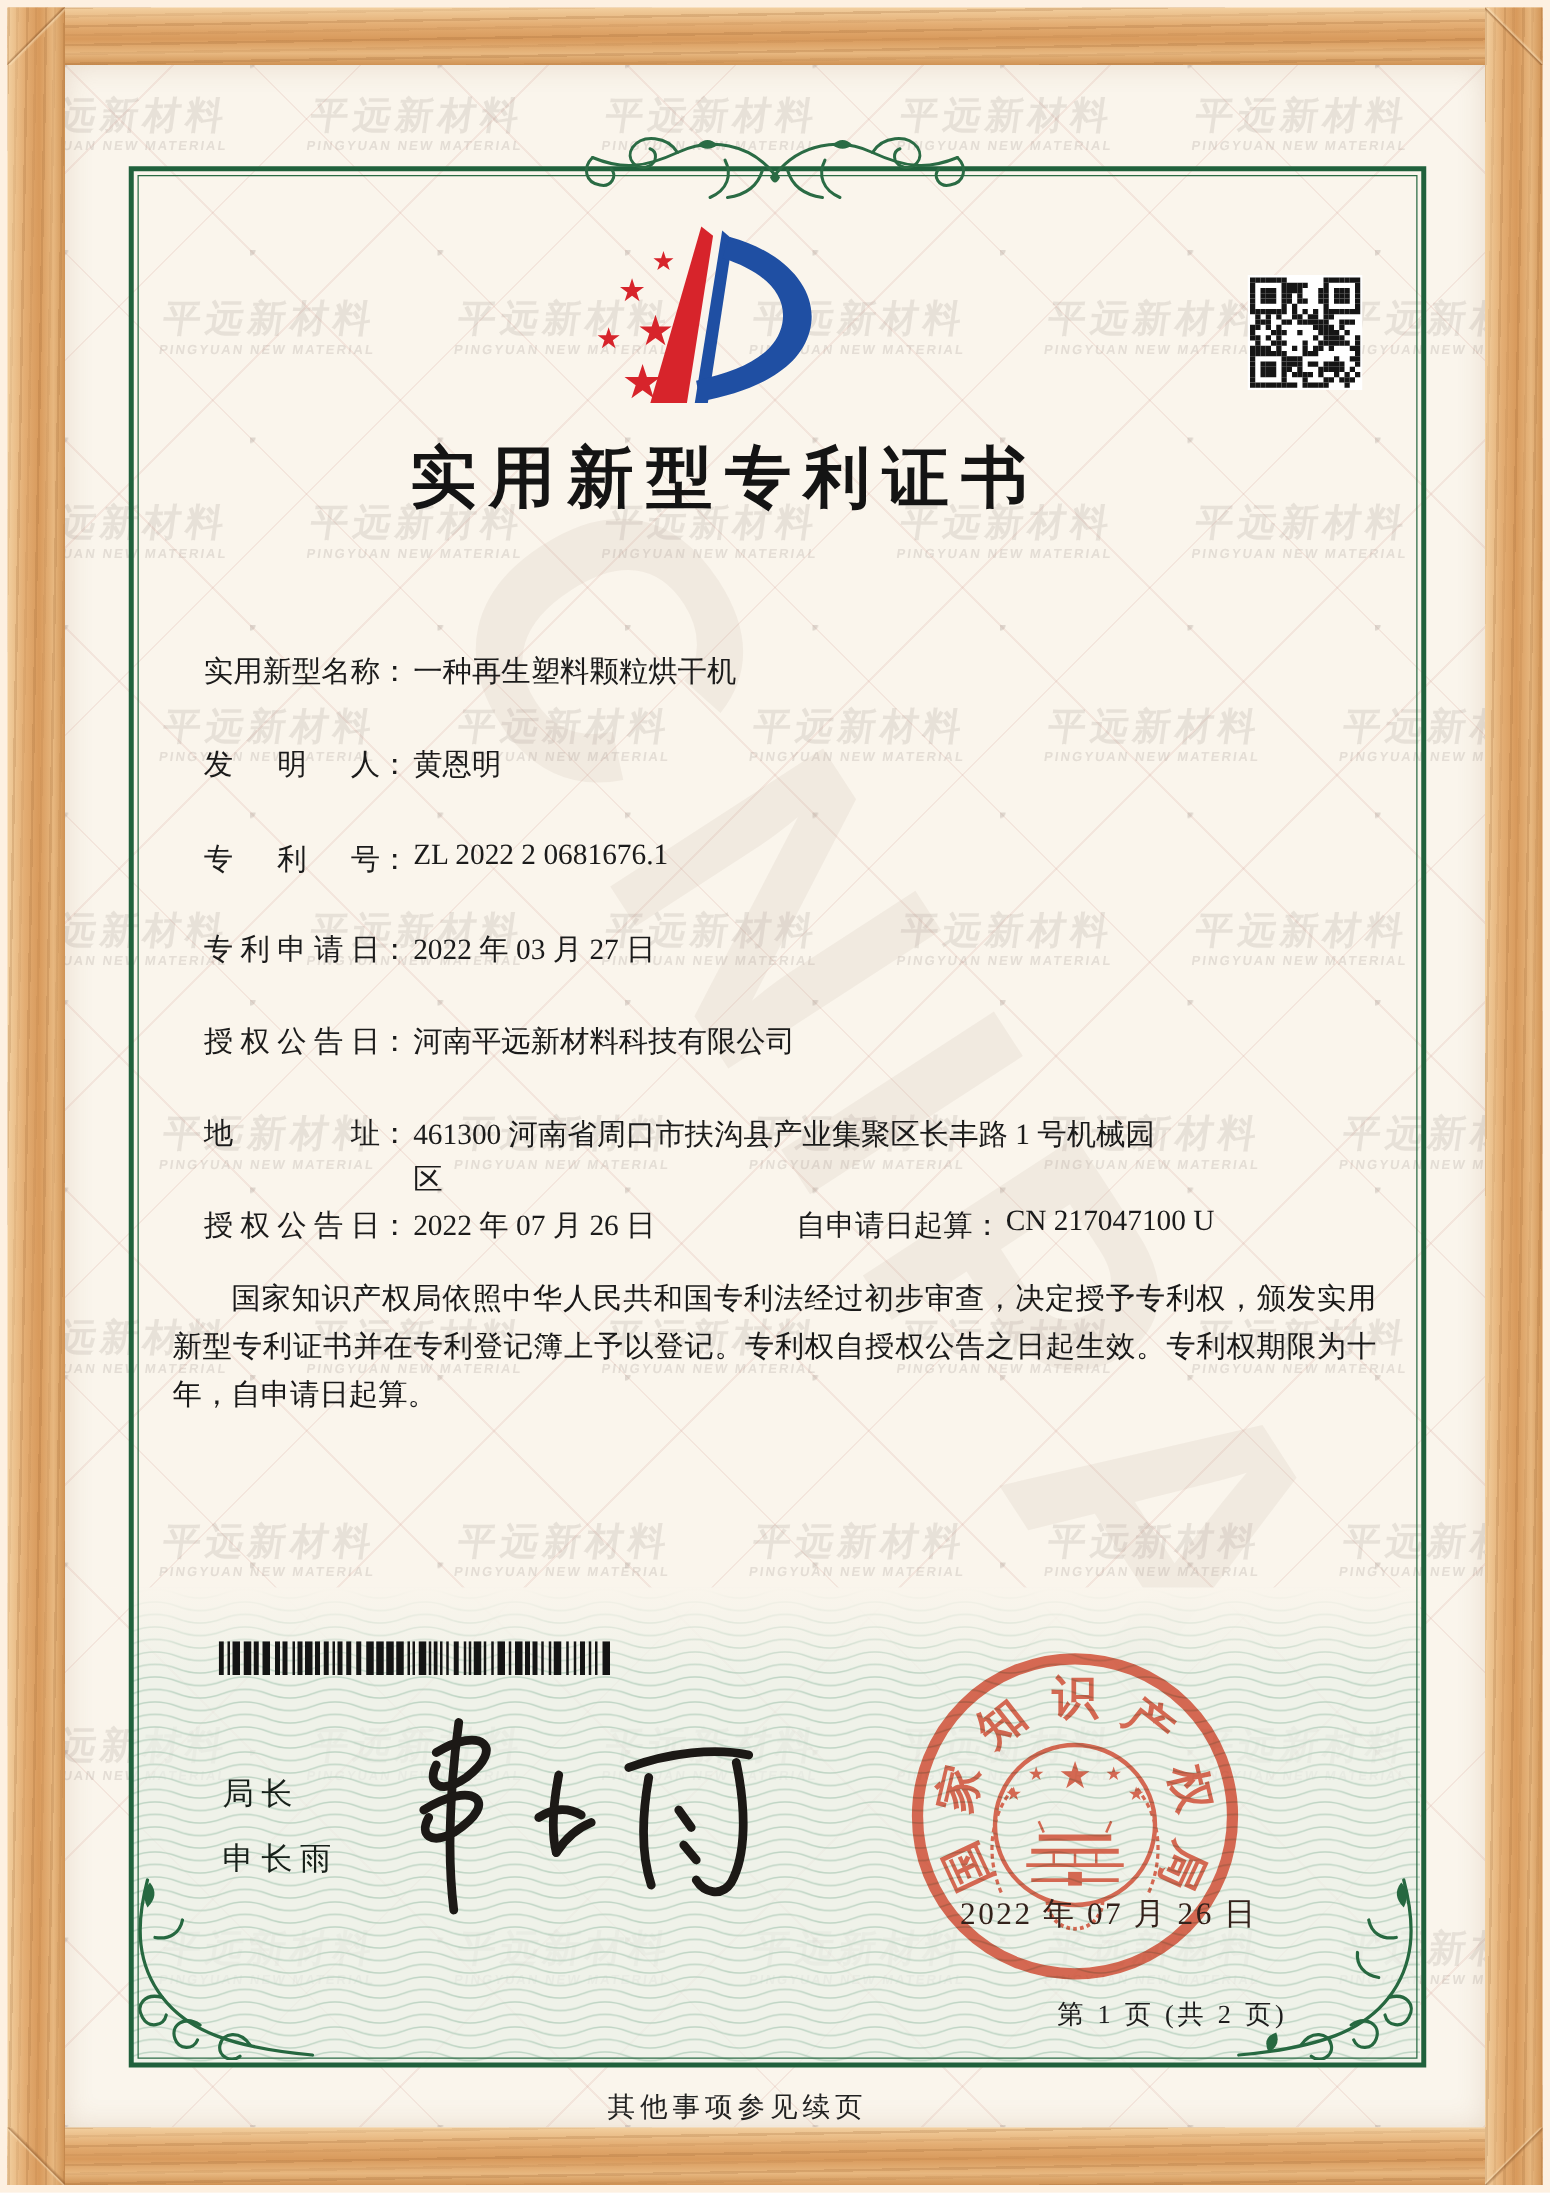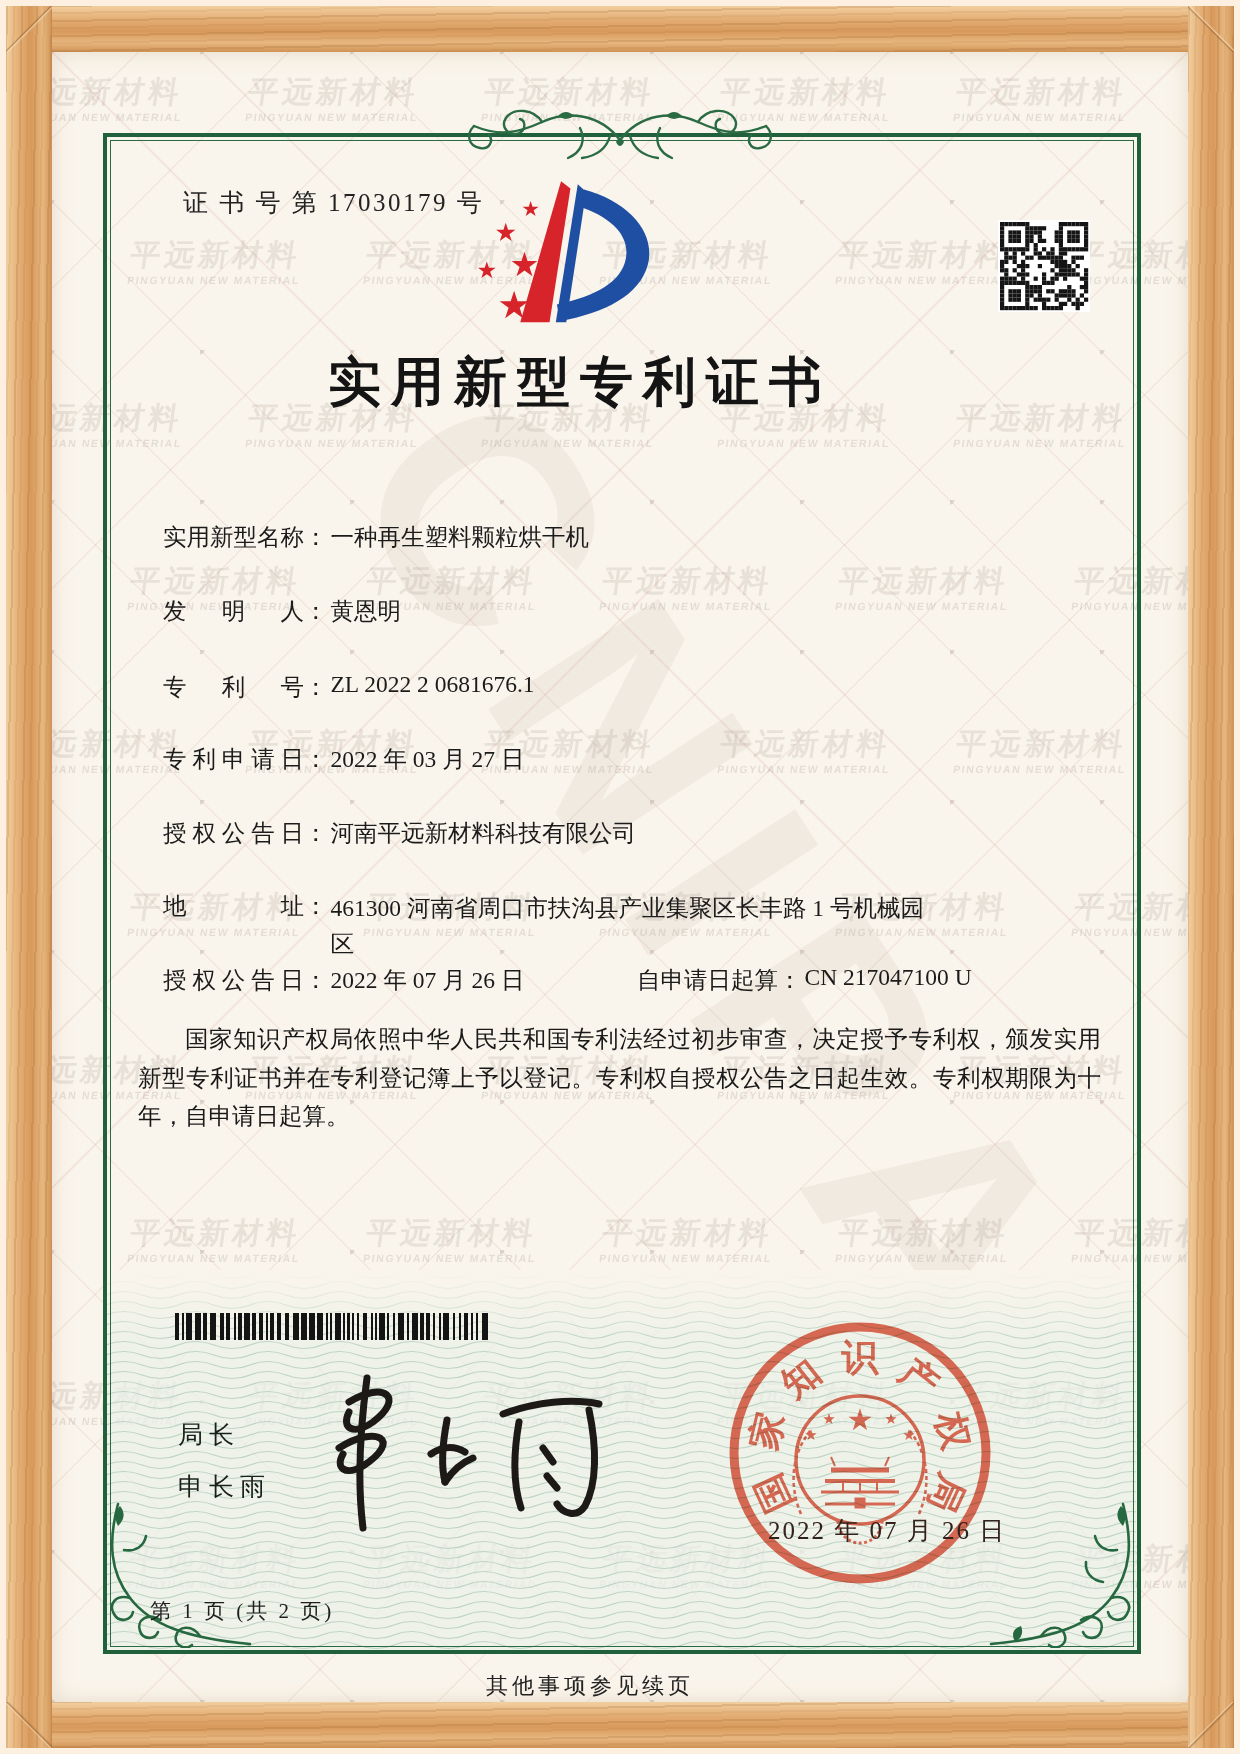--- a/index.html
+++ b/index.html
@@ -48,21 +48,21 @@
   .paras p{margin:0;font-size:23.5px;line-height:38.5px;color:#191919;text-indent:2em;text-align:justify;font-family:Liberation Serif, serif;}
   .barcode{position:absolute;left:175px;top:1313px;z-index:10;}
   .signer-title{position:absolute;left:178px;top:1418px;font-family:Liberation Mono, monospace;
                 font-size:25px;letter-spacing:6px;color:#17201a;z-index:10;}
   .signer-name{position:absolute;left:178px;top:1470px;font-family:"Liberation Sans","DejaVu Sans",sans-serif;
                font-size:25px;letter-spacing:6px;color:#17201a;z-index:10;}
   .signature{position:absolute;left:295px;top:1362px;z-index:11;}
   .seal{position:absolute;left:725px;top:1318px;z-index:25;opacity:.88;mix-blend-mode:multiply;}
   .sealChar{font-size:37px;font-weight:bold;fill:#df5a42;}
   .sealdate{position:absolute;left:768px;top:1514px;font-size:25px;letter-spacing:2px;color:#33211b;z-index:26;}
-  .pageinfo{position:absolute;left:150px;top:1597px;width:880px;text-align:left;font-size:21px;
+  .pageinfo{position:absolute;left:150px;top:1597px;width:880px;text-align:right;font-size:21px;
             letter-spacing:3px;color:#1d1d1d;z-index:10;}
   .footnote{position:absolute;left:150px;top:1671px;width:880px;text-align:center;font-size:22px;
             letter-spacing:4px;color:#222;z-index:10;}
 
   
   .bar{position:absolute;z-index:60;}
   .bar-h{left:6px;width:1228px;height:46px;background:
       repeating-linear-gradient(179deg, rgba(150,95,45,.20) 0 2px, rgba(0,0,0,0) 2px 7px, rgba(150,95,45,.10) 7px 9px, rgba(0,0,0,0) 9px 15px),
       linear-gradient(180deg,#f2cf9f 0,#e3ad73 30%,#d89a5c 55%,#e7b77f 80%,#cf9254 100%);}
   .bar-v{top:6px;width:46px;height:1742px;background:
@@ -341,21 +341,20 @@
         <path d="M96,122 c12,-8 24,0 20,11 c-3,9 -15,9 -18,1"></path>
         <path d="M56,138 c8,-12 22,-10 24,0 c2,9 -9,15 -16,9"></path>
         <path d="M132,52 c-12,2 -20,-4 -22,-14"></path>
       </g>
       <g fill="#266840">
           <path d="M138,28 q-10,-10 -2,-20 q8,8 2,20z"></path>
         </g>
     </g>
   </svg>
 
-  <div class="certno">证 书 号 第 17030179 号</div>
 
   <svg class="logo" width="210" height="162" viewBox="0 0 200 155">
     <g id="logo-stars">
         <text x="72" y="38" font-size="20" text-anchor="middle" fill="#d7242b">★</text>
         <text x="48" y="62" font-size="24" text-anchor="middle" fill="#d7242b">★</text>
         <text x="66" y="96" font-size="32" text-anchor="middle" fill="#d7242b">★</text>
         <text x="30" y="98" font-size="22" text-anchor="middle" fill="#d7242b">★</text>
         <text x="56" y="136" font-size="36" text-anchor="middle" fill="#d7242b">★</text>
       </g>
     <polygon points="101,5 110,12 90,140 62,140" fill="#d7242b"></polygon>

